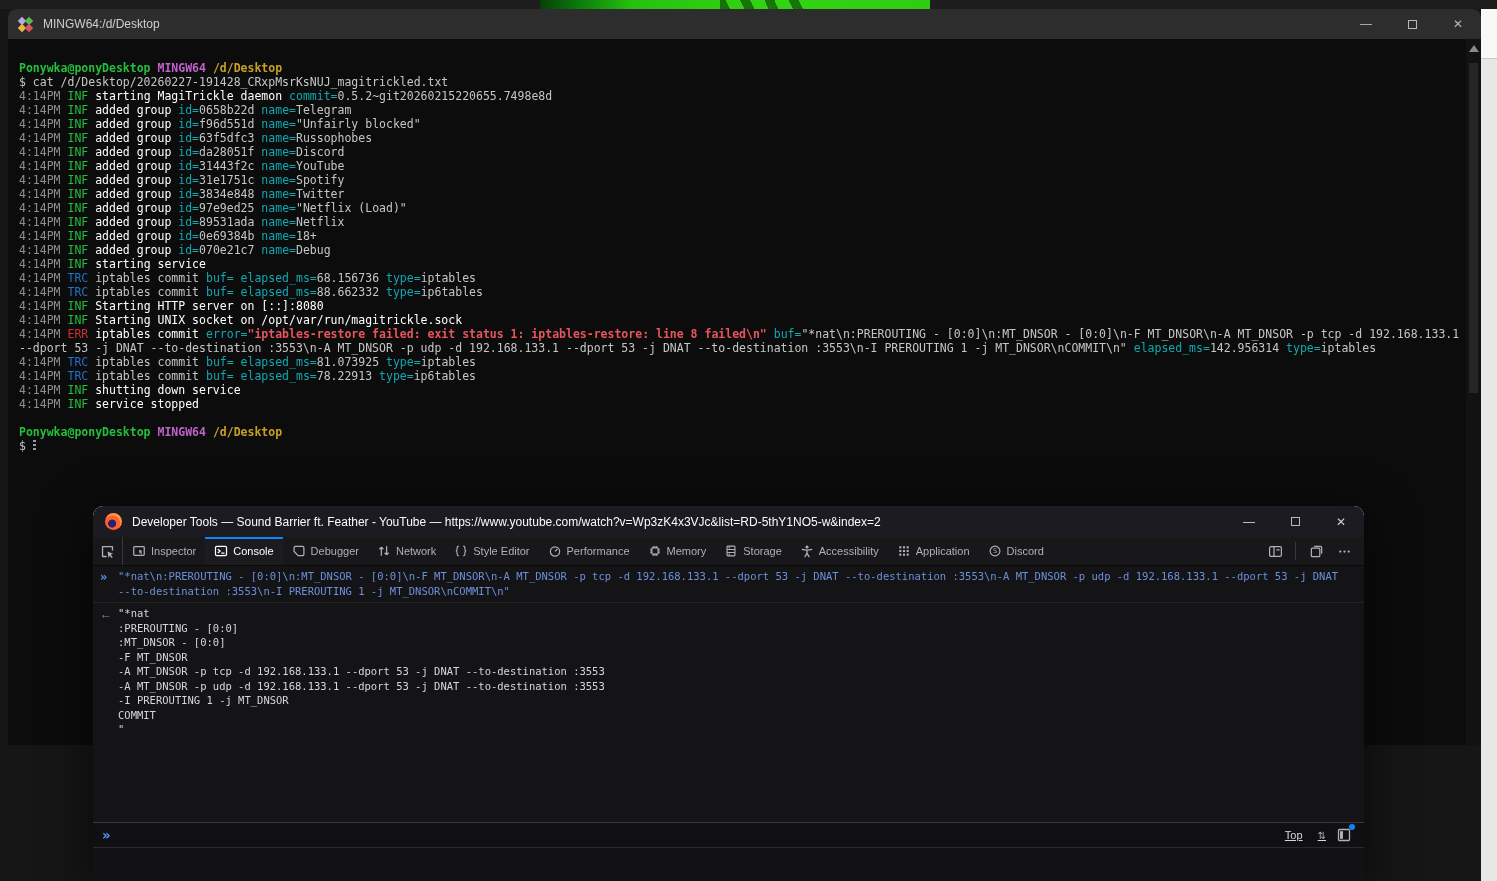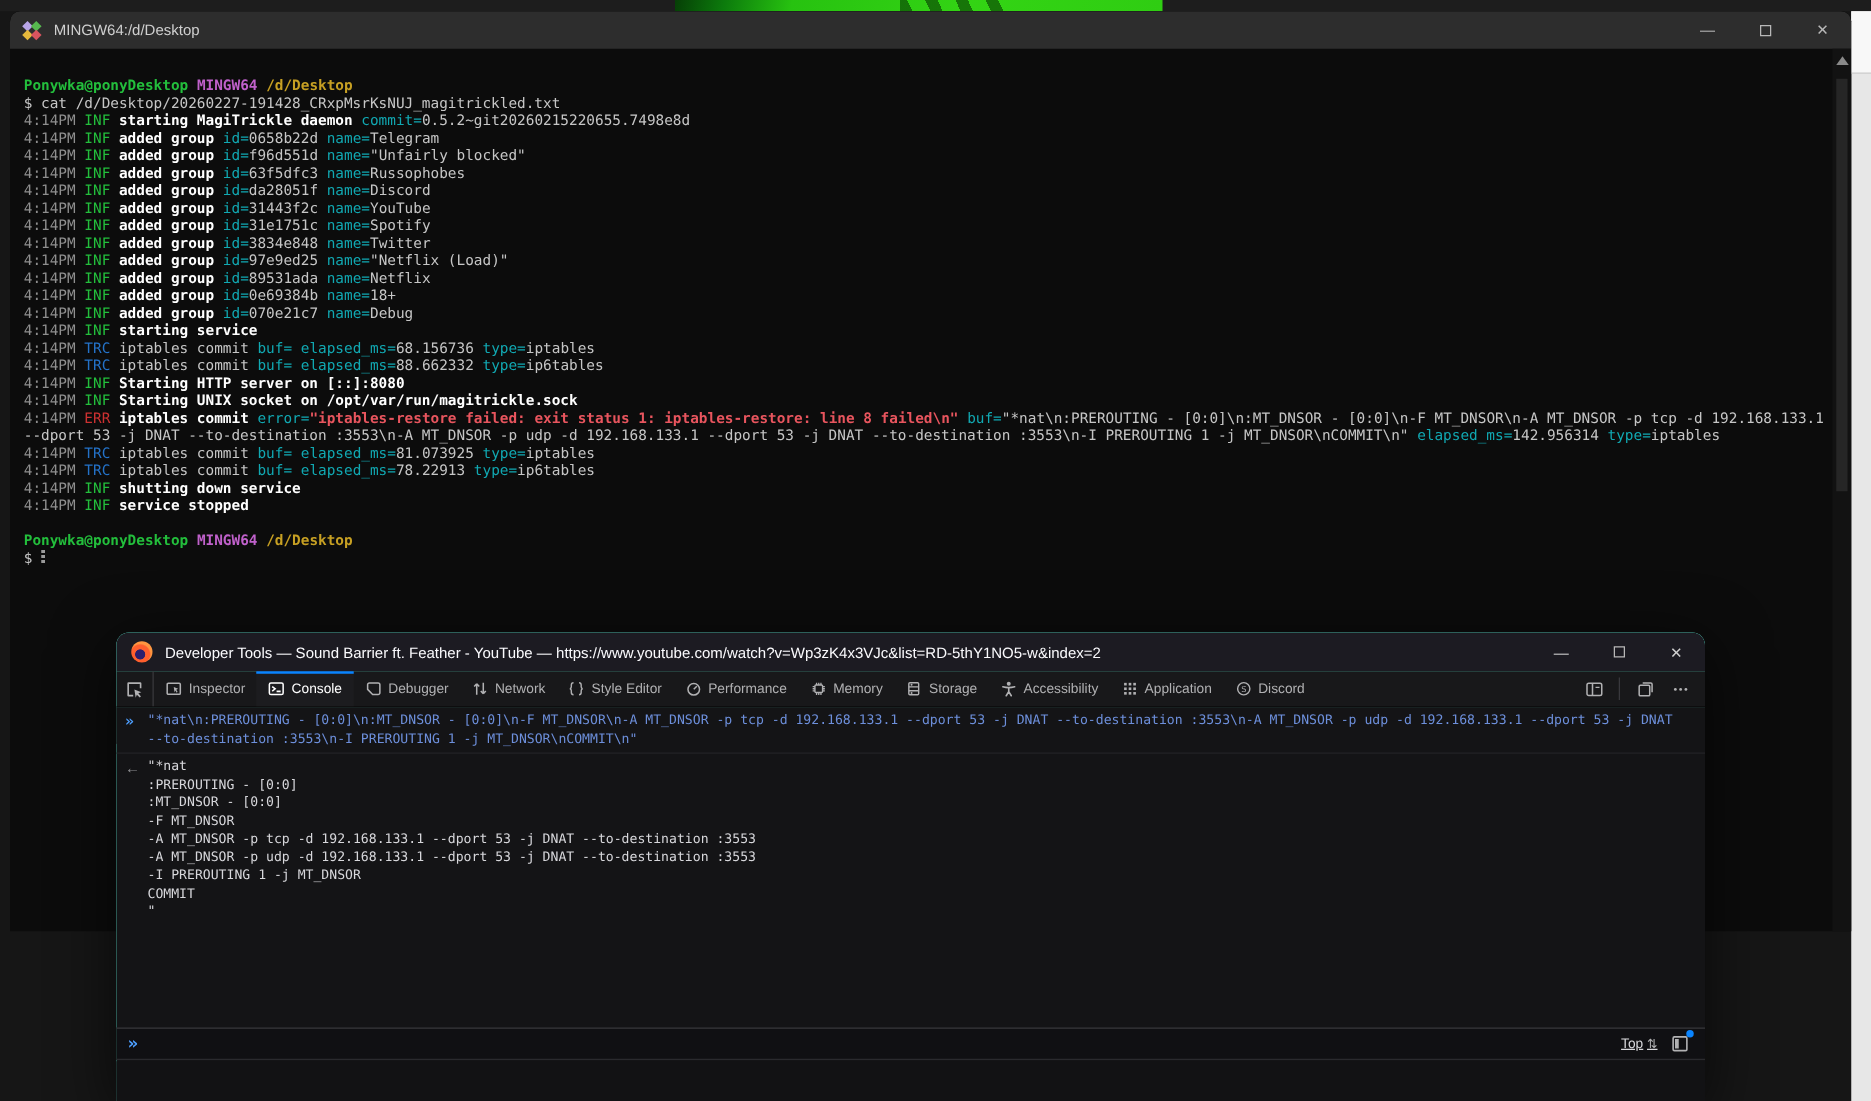--- a/index.html
+++ b/index.html
@@ -32,21 +32,21 @@
   .term-controls .wbtn { width:46px; height:30px; display:flex; align-items:center; justify-content:center; color:#b8b8b8; font-size:12px; }
   .wbtn .maxbox { width:9px; height:9px; border:1px solid #b8b8b8; display:block; }
 
   .terminal-output { position:absolute; left:11px; top:38px; right:26px; bottom:0; }
   .tline { white-space:pre; font-family:"DejaVu Sans Mono", monospace; font-size:11.5px; line-height:14px; height:14px; color:#c6c6c6; }
   .t-plain { color:#c6c6c6; }
   .t-time  { color:#8f8f8f; }
   .t-inf   { color:#23bf3c; }
   .t-trc   { color:#2472c8; }
   .t-err   { color:#cd3131; }
-  .t-msg   { color:#ffffff; font-weight:bold; }
+  .t-msg   { color:#ffffff; font-weight:normal; }
   .t-key   { color:#11a8b2; }
   .t-errv  { color:#e8555e; font-weight:bold; }
   .t-user  { color:#23bf3c; font-weight:bold; }
   .t-host  { color:#c061cb; font-weight:bold; }
   .t-path  { color:#c7a023; font-weight:bold; }
   .t-cursor { display:inline-block; width:3px; height:12px; vertical-align:-2px;
     background:repeating-linear-gradient(#9a9a9a 0 2px, transparent 2px 4px); }
 
   .term-scrollbar { position:absolute; right:0; top:30px; width:15px; bottom:0; background:#121212; }
   .scroll-arrow-up { position:absolute; top:6px; left:3px; width:0; height:0;
@@ -87,21 +87,21 @@
   .mono { font-family:"DejaVu Sans Mono", monospace; font-size:10.5px; line-height:14.5px; }
   .echo-text { color:#6d8fdb; word-break:break-all; white-space:pre-wrap; }
   .result-text { color:#d7d7db; white-space:pre; }
   .gutter-chevron { color:#4d9fff; font-family:"DejaVu Sans Mono", monospace; font-size:12px; font-weight:bold; }
   .gutter-arrow { color:#909093; font-size:12px; }
 
   .console-input-row { position:absolute; left:0; right:0; top:256px; height:26px; border-top:1px solid #38383d; border-bottom:1px solid #2a2a2e;
     background:#101013; display:flex; align-items:center; }
   .input-chevron { color:#4d9fff; font-size:14px; font-weight:bold; font-family:"DejaVu Sans Mono", monospace; margin-left:9px; }
   .input-field { flex:1; background:transparent; border:none; outline:none; height:100%; }
-  .ctx-selector { display:flex; align-items:center; gap:3px; color:#d7d7db; font-size:11px; margin-right:10px;text-decoration:underline; }
+  .ctx-selector { display:flex; align-items:center; gap:15px; color:#d7d7db; font-size:11px; margin-right:10px;text-decoration:underline; }
   .split-btn { position:relative; margin-right:12px; color:#b1b1b3; display:flex; }
   .badge-dot { position:absolute; right:-3px; top:-3px; width:6px; height:6px; border-radius:50%; background:#0a84ff; }
   .console-below { position:absolute; left:0; right:0; top:283px; bottom:0; background:#121214; }
 </style>
 </head>
 <body>
 
 <div class="top-strip">
   <div class="green-glow"></div>
 </div>

